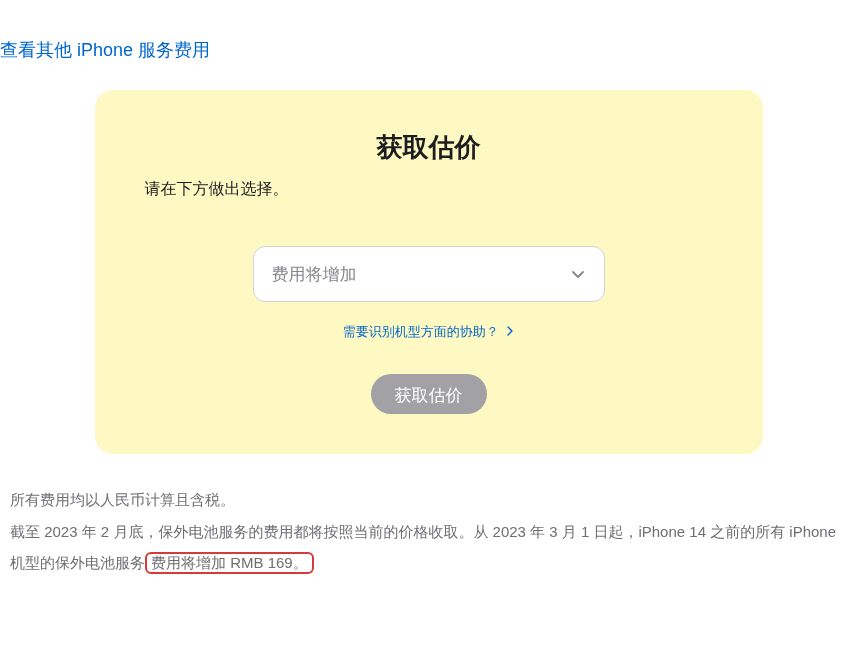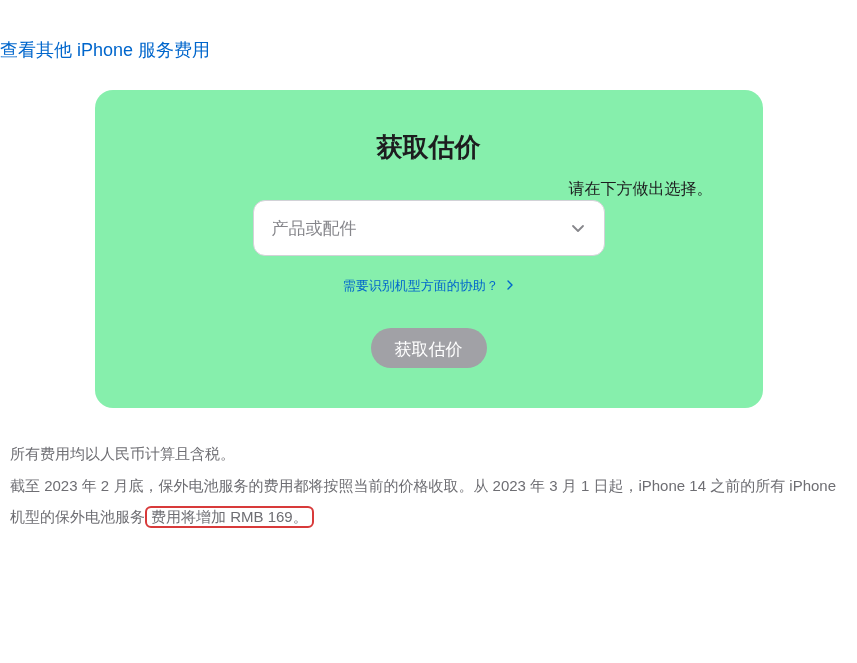--- a/index.html
+++ b/index.html
@@ -19,37 +19,38 @@
       padding-top: 38px;
       padding-bottom: 28px;
     }
     .top-link a {
       color: #0066cc;
       text-decoration: none;
       font-size: 18px;
       cursor: pointer;
     }
     .card {
-      background: #86efac;
+      background: #fef9c3;
       border-radius: 18px;
       width: 668px;
       margin: 0 auto;
       padding: 40px 50px 40px;
     }
     .card-title {
       text-align: center;
       font-size: 26px;
       font-weight: 600;
       color: #1d1d1f;
       margin-bottom: 14px;
     }
     .card-subtitle {
-      text-align: right;
+      text-align: left;
       font-size: 16px;
       color: #1d1d1f;
+      margin-bottom: 46px;
     }
     .select-wrap {
       width: 352px;
       margin: 0 auto 28px;
       position: relative;
     }
     .select {
       width: 100%;
       height: 56px;
       border: 1px solid #d2d2d7;
@@ -120,21 +121,21 @@
 <div class="top-link">
   <a>查看其他 iPhone 服务费用</a>
 </div>
 
 <div class="card">
   <div class="card-title">获取估价</div>
   <div class="card-subtitle">请在下方做出选择。</div>
 
   <div class="select-wrap">
     <div class="select">
-      <span>产品或配件</span>
+      <span>费用将增加</span>
       <span class="chevron">
         <svg width="16" height="16" viewBox="0 0 16 16">
             <path d="M3 6 L8 11 L13 6" stroke="#86868b" stroke-width="1.8" fill="none" stroke-linecap="round" stroke-linejoin="round"></path>
           </svg>
       </span>
     </div>
   </div>
 
 
   <div class="help-link">

